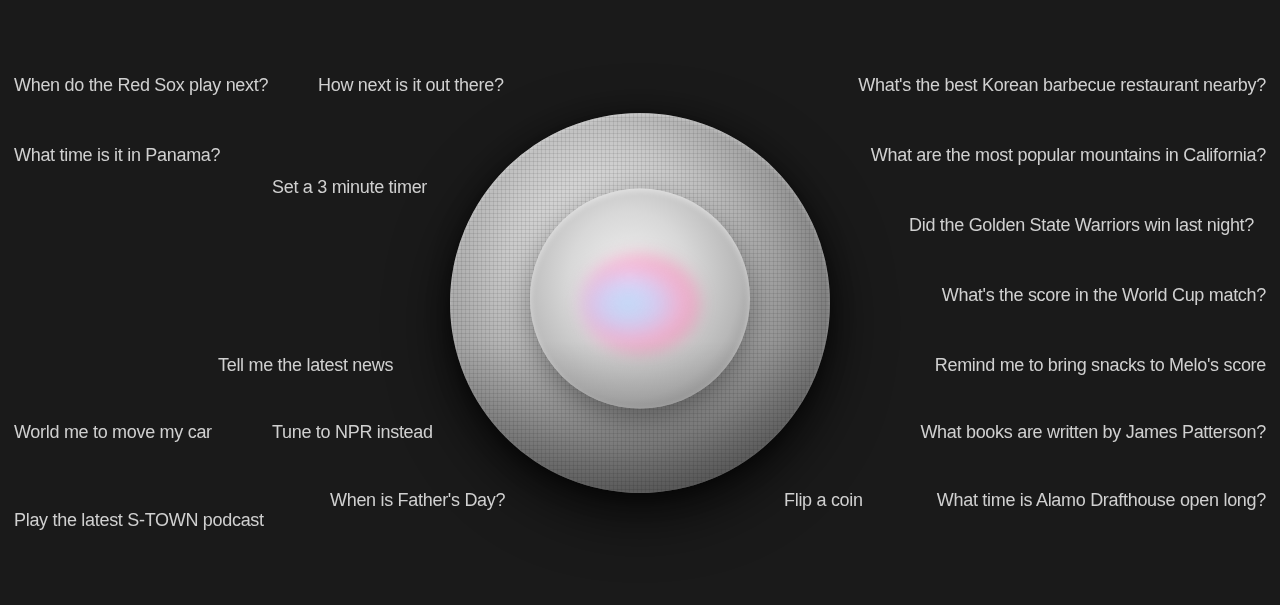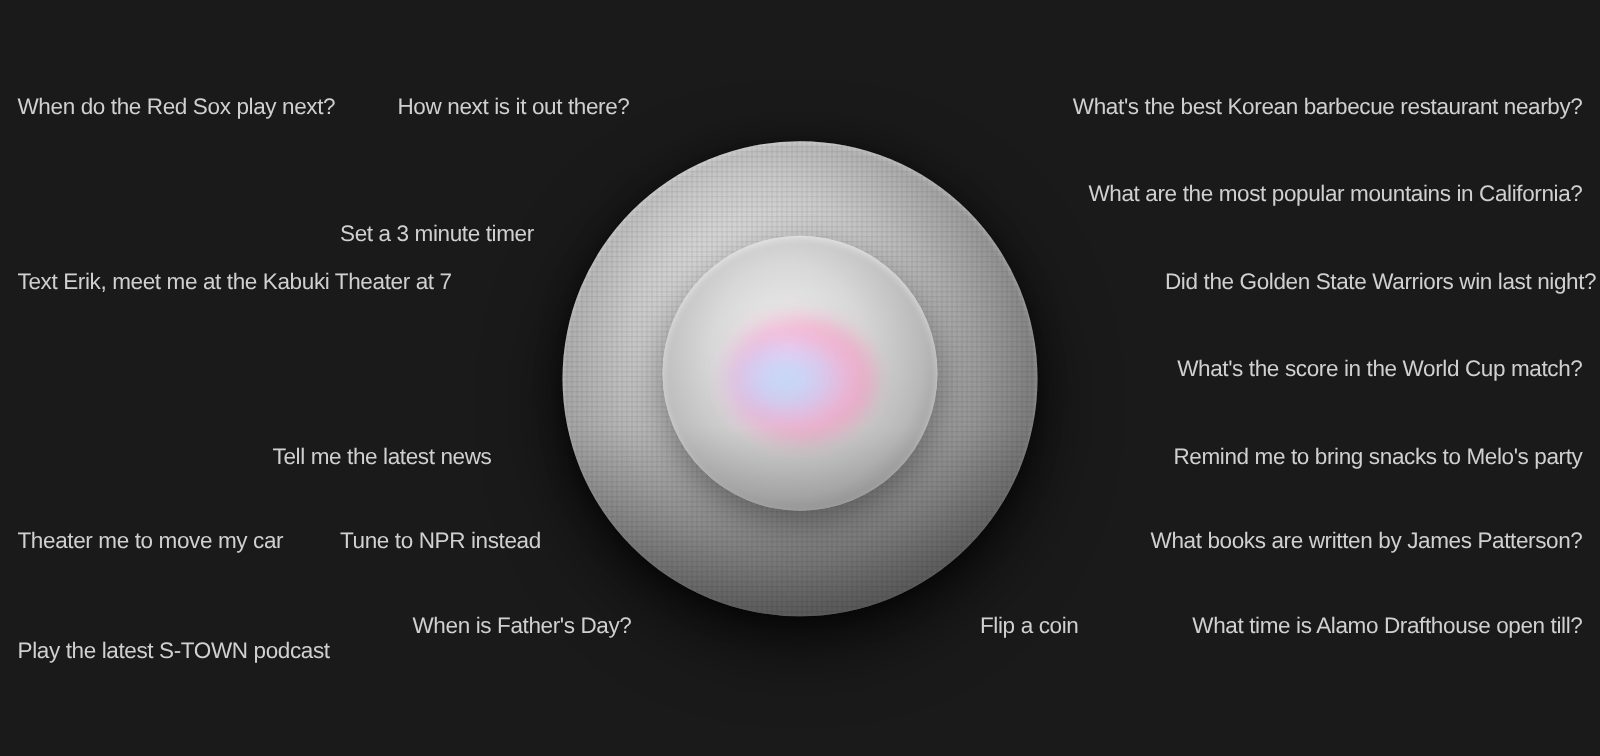--- a/index.html
+++ b/index.html
@@ -126,27 +126,27 @@
     <div class="homepod-outer">
       <div class="homepod-inner">
         <div class="siri-glow"></div>
       </div>
     </div>
   </div>
 
 <div class="label" style="top: 75px; left: 14px;">When do the Red Sox play next?</div>
     <div class="label" style="top: 75px; left: 318px;">How next is it out there?</div>
     <div class="label" style="top: 75px; right: 14px; text-align: right; margin-left: 40px;">What's the best Korean barbecue restaurant nearby?</div>
+    <div class="label" style="top: 145px; left: 14px;">What time is it in Panama?</div>
     <div class="label" style="top: 145px; left: 272px; margin-top: 32px;">Set a 3 minute timer</div>
     <div class="label" style="top: 145px; right: 14px; text-align: right;">What are the most popular mountains in California?</div>
-    <div class="label" style="top: 215px; left: 14px;">Text Erik, meet me at the Kabuki Theater at 7</div>
-    <div class="label" style="top: 215px; right: 3px; text-align: center;">Did the Golden State Warriors win last night?</div>
+    <div class="label" style="top: 215px; right: 26px; text-align: center;">Did the Golden State Warriors win last night?</div>
     <div class="label" style="top: 285px; right: 14px; text-align: right;">What's the score in the World Cup match?</div>
     <div class="label" style="top: 355px; left: 218px;">Tell me the latest news</div>
-    <div class="label" style="top: 355px; right: 14px; text-align: right;">Remind me to bring snacks to Melo's party</div>
-    <div class="label" style="top: 422px; left: 14px;">Theater me to move my car</div>
+    <div class="label" style="top: 355px; right: 14px; text-align: right;">Remind me to bring snacks to Melo's score</div>
+    <div class="label" style="top: 422px; left: 14px;">World me to move my car</div>
     <div class="label" style="top: 422px; left: 272px;">Tune to NPR instead</div>
     <div class="label" style="top: 422px; right: 14px; text-align: right;">What books are written by James Patterson?</div>
     <div class="label" style="top: 490px; left: 14px; margin-top: 20px;">Play the latest S-TOWN podcast</div>
     <div class="label" style="top: 490px; left: 330px; text-align: right;">When is Father's Day?</div>
     <div class="label" style="top: 490px; left: 784px;">Flip a coin</div>
-    <div class="label" style="top: 490px; right: 14px; text-align: right;">What time is Alamo Drafthouse open till?</div>
+    <div class="label" style="top: 490px; right: 14px; text-align: right;">What time is Alamo Drafthouse open long?</div>
   </div>
 
 </body></html>

